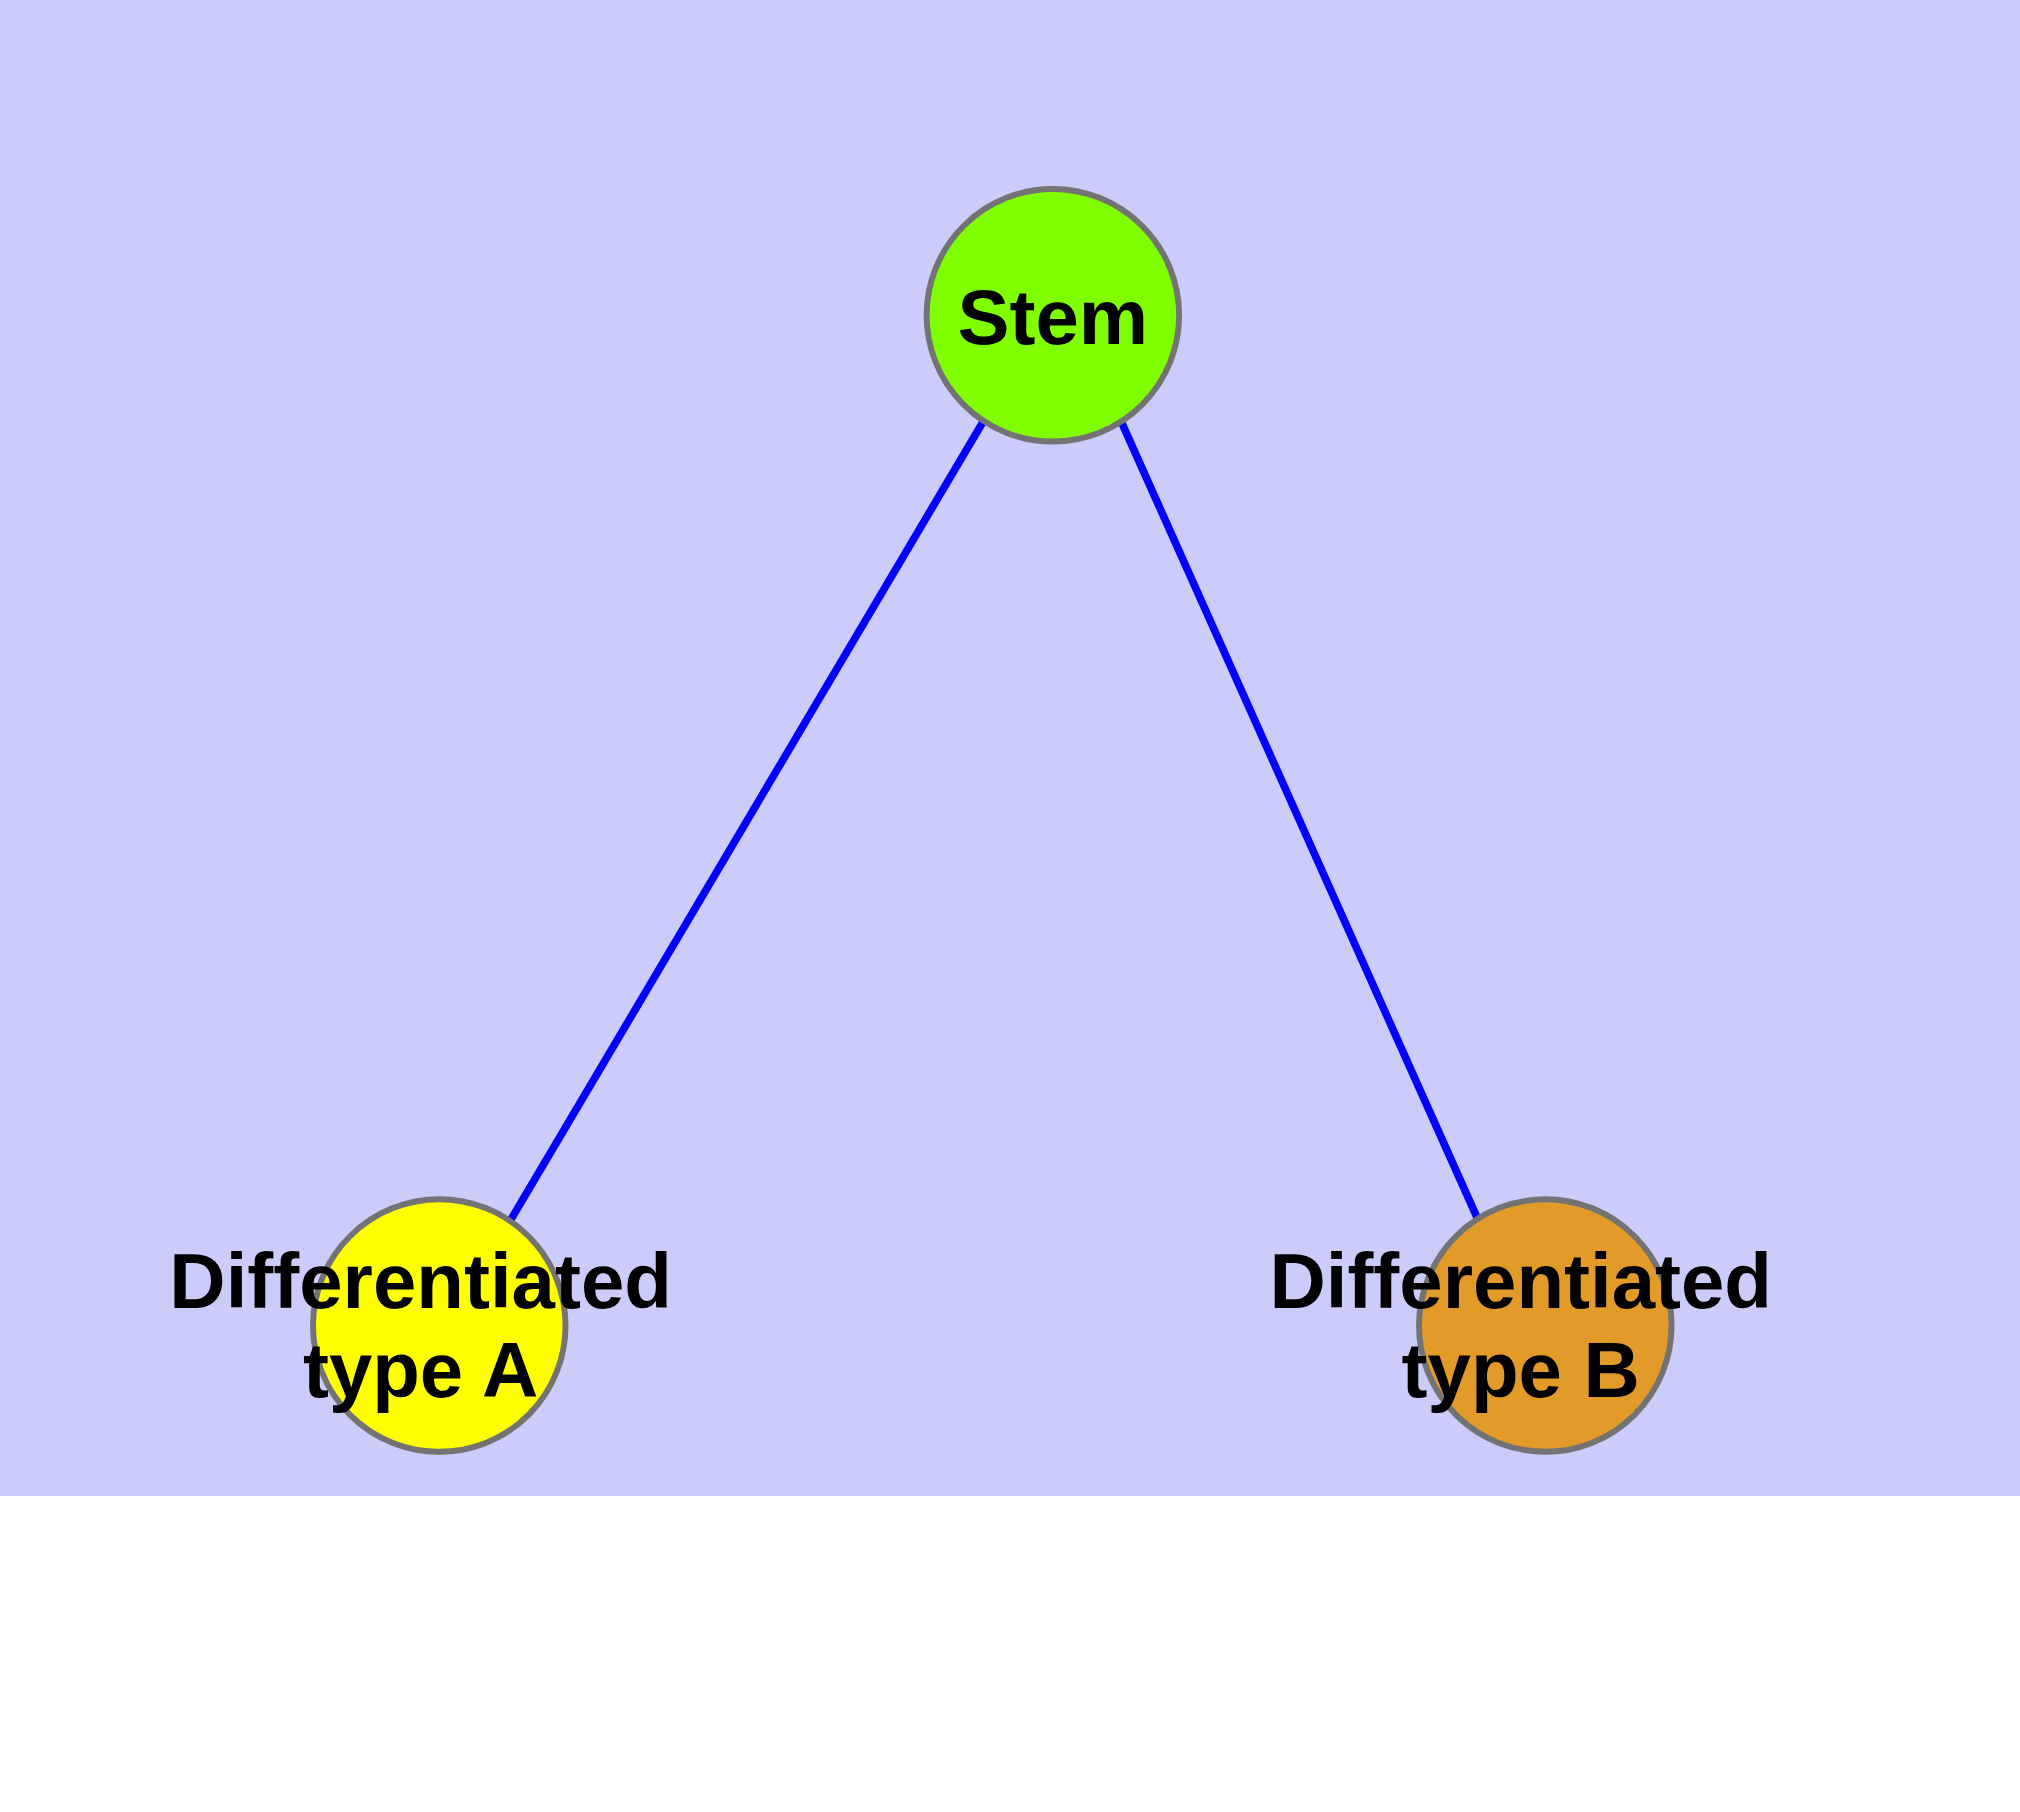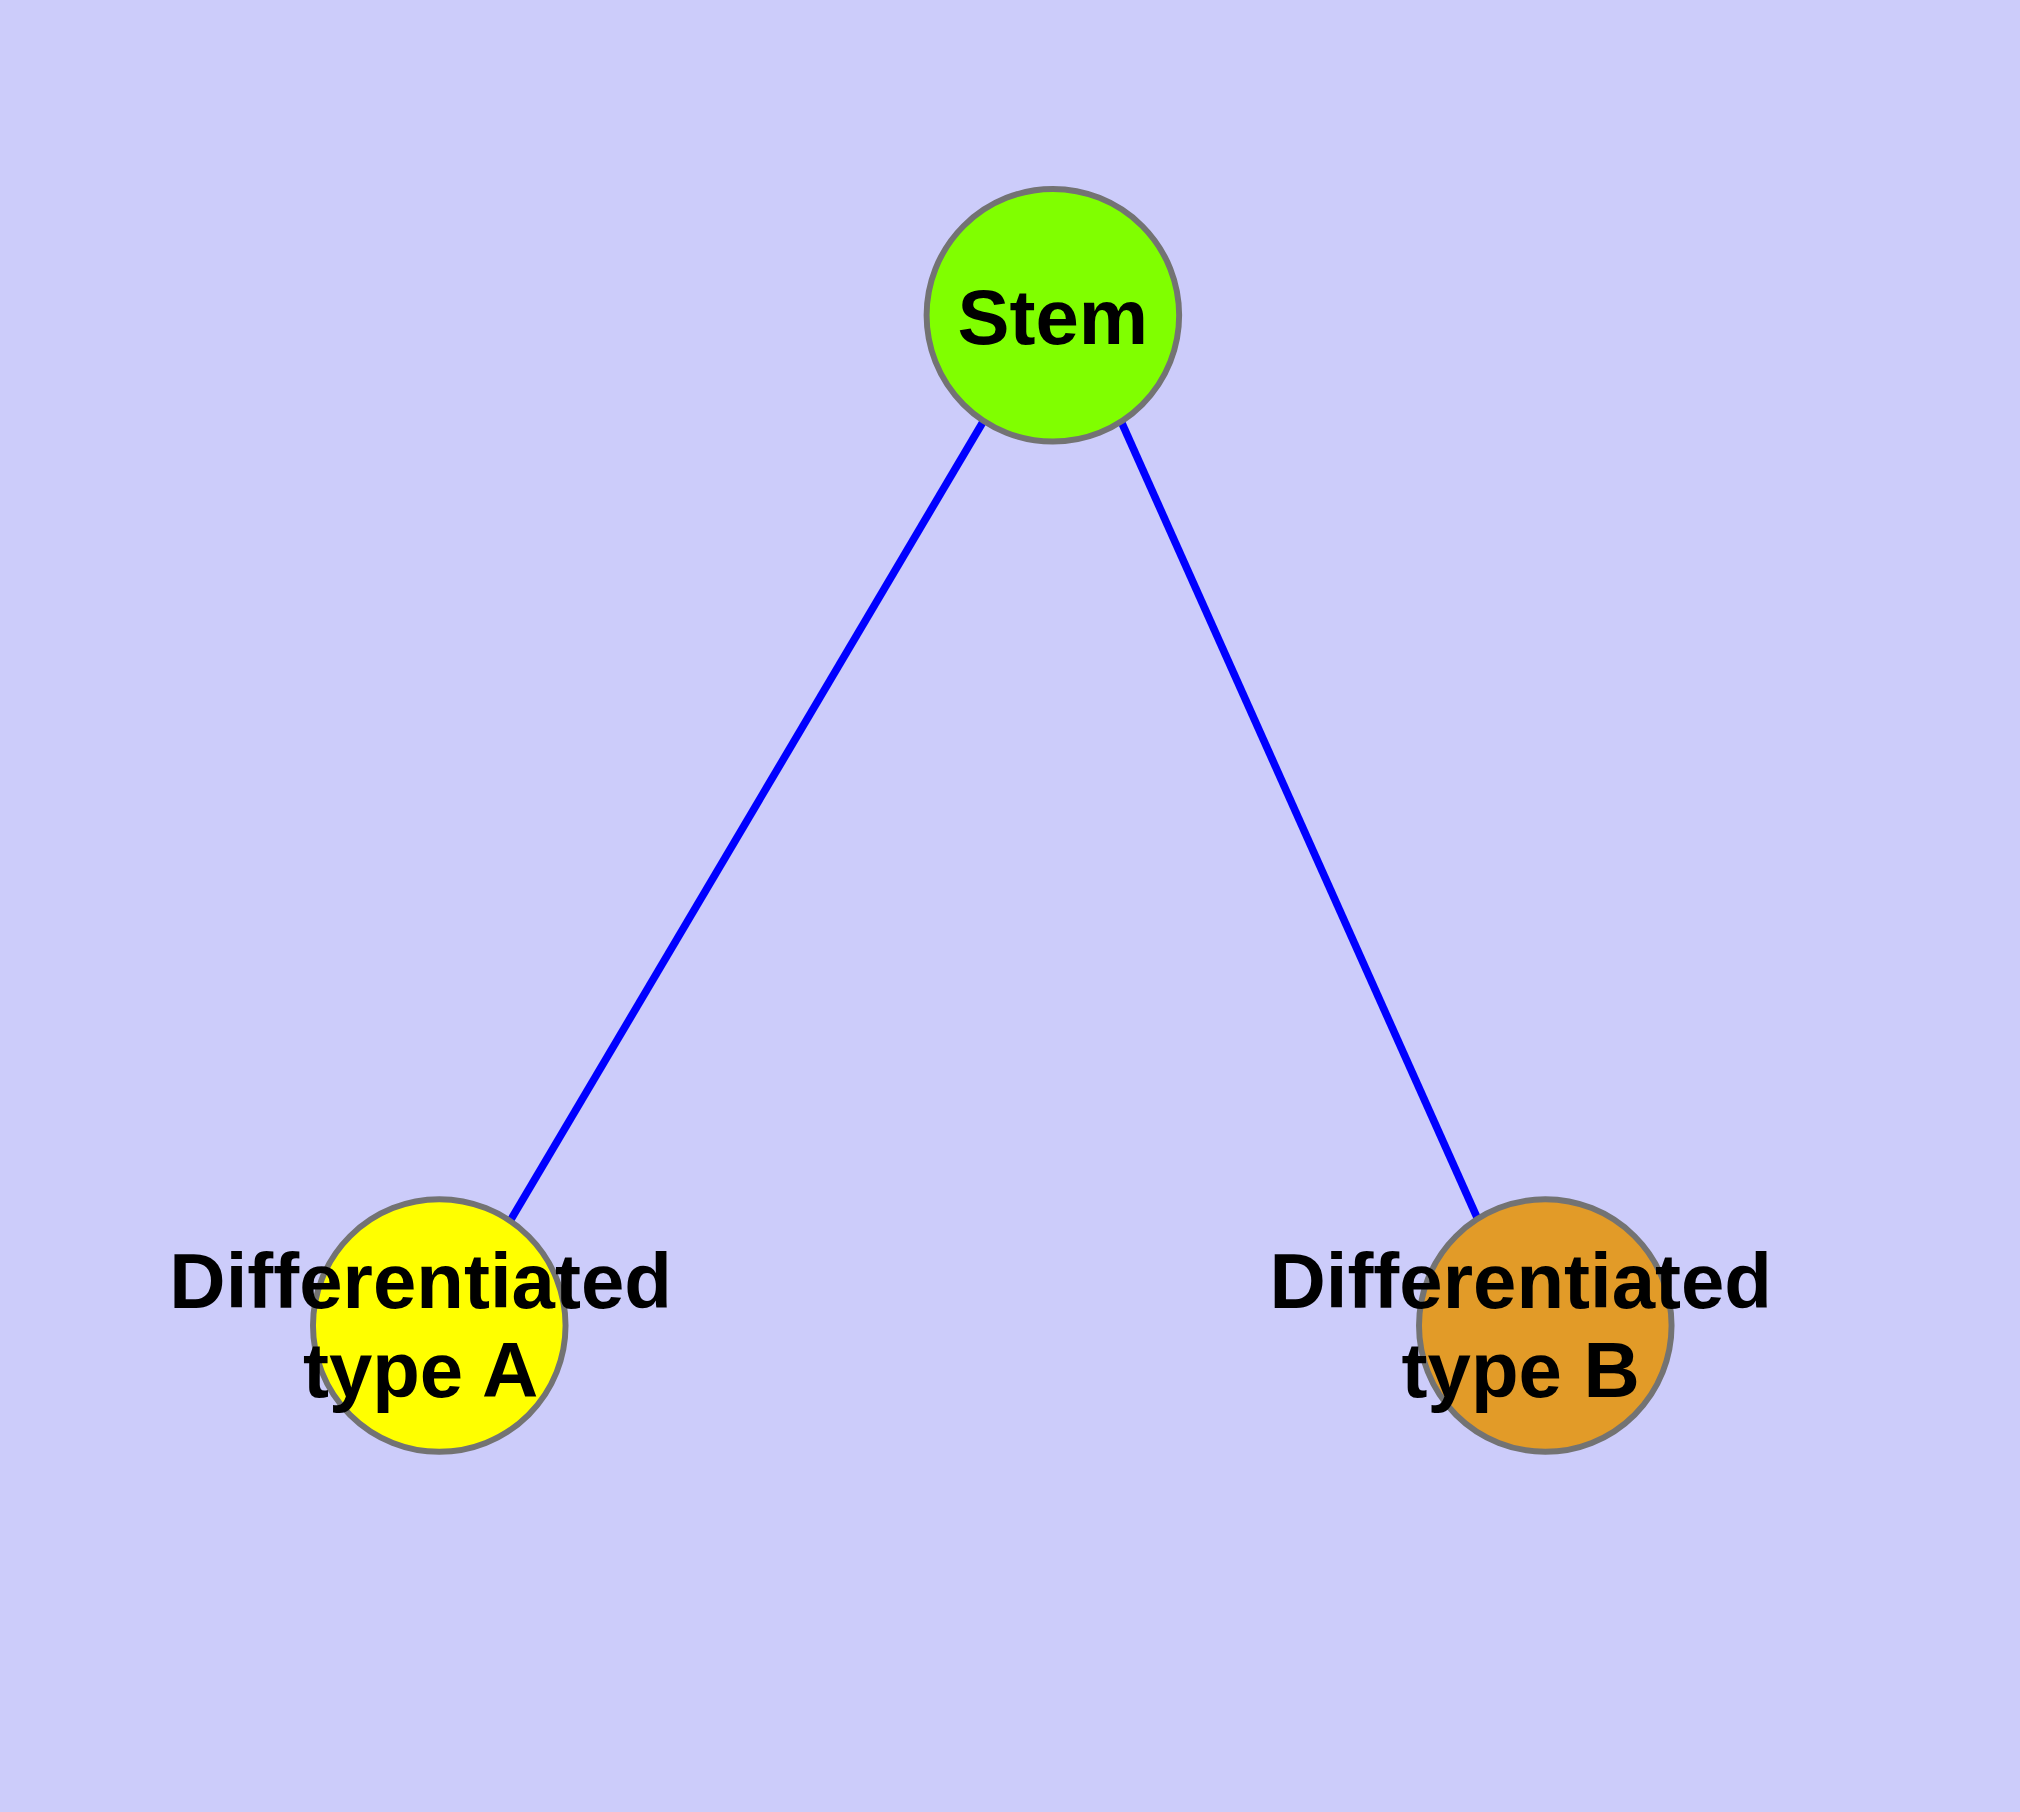--- a/index.html
+++ b/index.html
@@ -3,21 +3,21 @@
 <meta charset="utf-8">
 <style>
   html, body {
     margin: 0;
     padding: 0;
     background: #ffffff;
   }
   #canvas {
     position: relative;
     width: 2021px;
-    height: 1812px;
+    height: 1496px;
     overflow: hidden;
     font-family: "Liberation Sans", "DejaVu Sans", sans-serif;
   }
   #bg-rect {
     position: absolute;
     left: 0;
     top: 0;
     width: 2021px;
     height: 1812px;
   }

